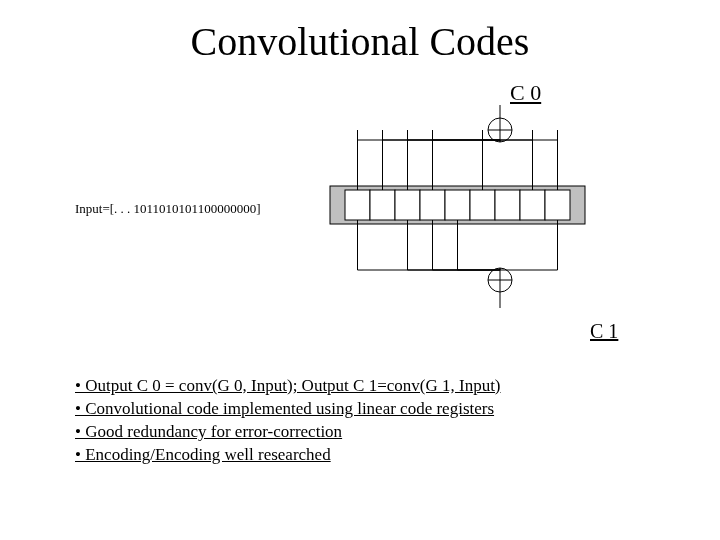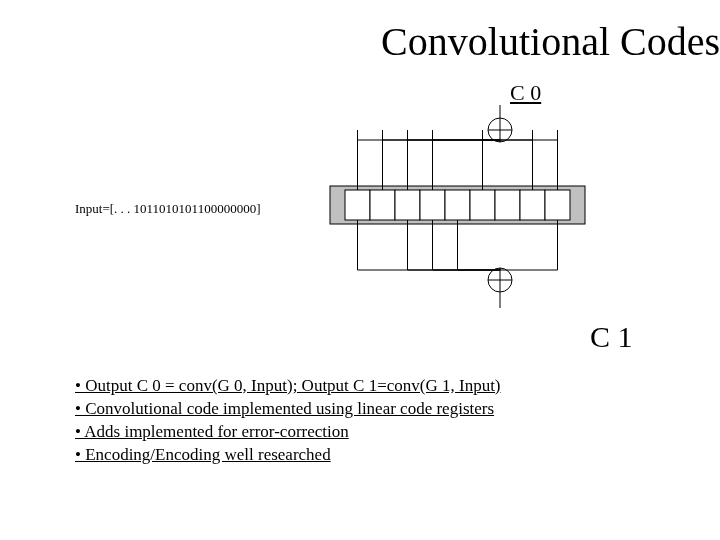--- a/index.html
+++ b/index.html
@@ -10,35 +10,36 @@
     background: white;
     font-family: "Times New Roman", serif;
     position: relative;
     overflow: hidden;
   }
   .title {
     position: absolute;
     top: 18px;
     left: 0;
     right: 0;
-    text-align: right;
+    text-align: center;
     font-size: 40px;
   }
   .c0-label {
     position: absolute;
     top: 80px;
     left: 510px;
     font-size: 22px;
     text-decoration: underline;
   }
   .c1-label {
     position: absolute;
     top: 320px;
     left: 590px;
-    font-size: 30px;
+    font-size: 20px;
+    text-decoration: underline;
   }
   .input-block {
     position: absolute;
     top: 200px;
     left: 75px;
     font-size: 13px;
     line-height: 1.35;
   }
   .bullets {
     position: absolute;
@@ -133,15 +134,15 @@
     <polyline points="122.5,120 122.5,170 190,170" class="wire"></polyline>
     <polyline points="147.5,120 147.5,170 190,170" class="wire"></polyline>
     <polyline points="247.5,120 247.5,170 190,170" class="wire"></polyline>
     <line x1="190" y1="170" x2="190" y2="168" class="wire"></line>
     <line x1="190" y1="192" x2="190" y2="208" class="wire"></line>
   </svg>
 
 <div class="bullets">
   <div>• Output C 0 = conv(G 0, Input); Output C 1=conv(G 1, Input)</div>
   <div>• Convolutional code implemented using linear code registers</div>
-  <div>• Adds implemented for error-correction</div>
+  <div>• Good redundancy for error-correction</div>
   <div>• Encoding/Encoding well researched</div>
 </div>
 
 </body></html>

